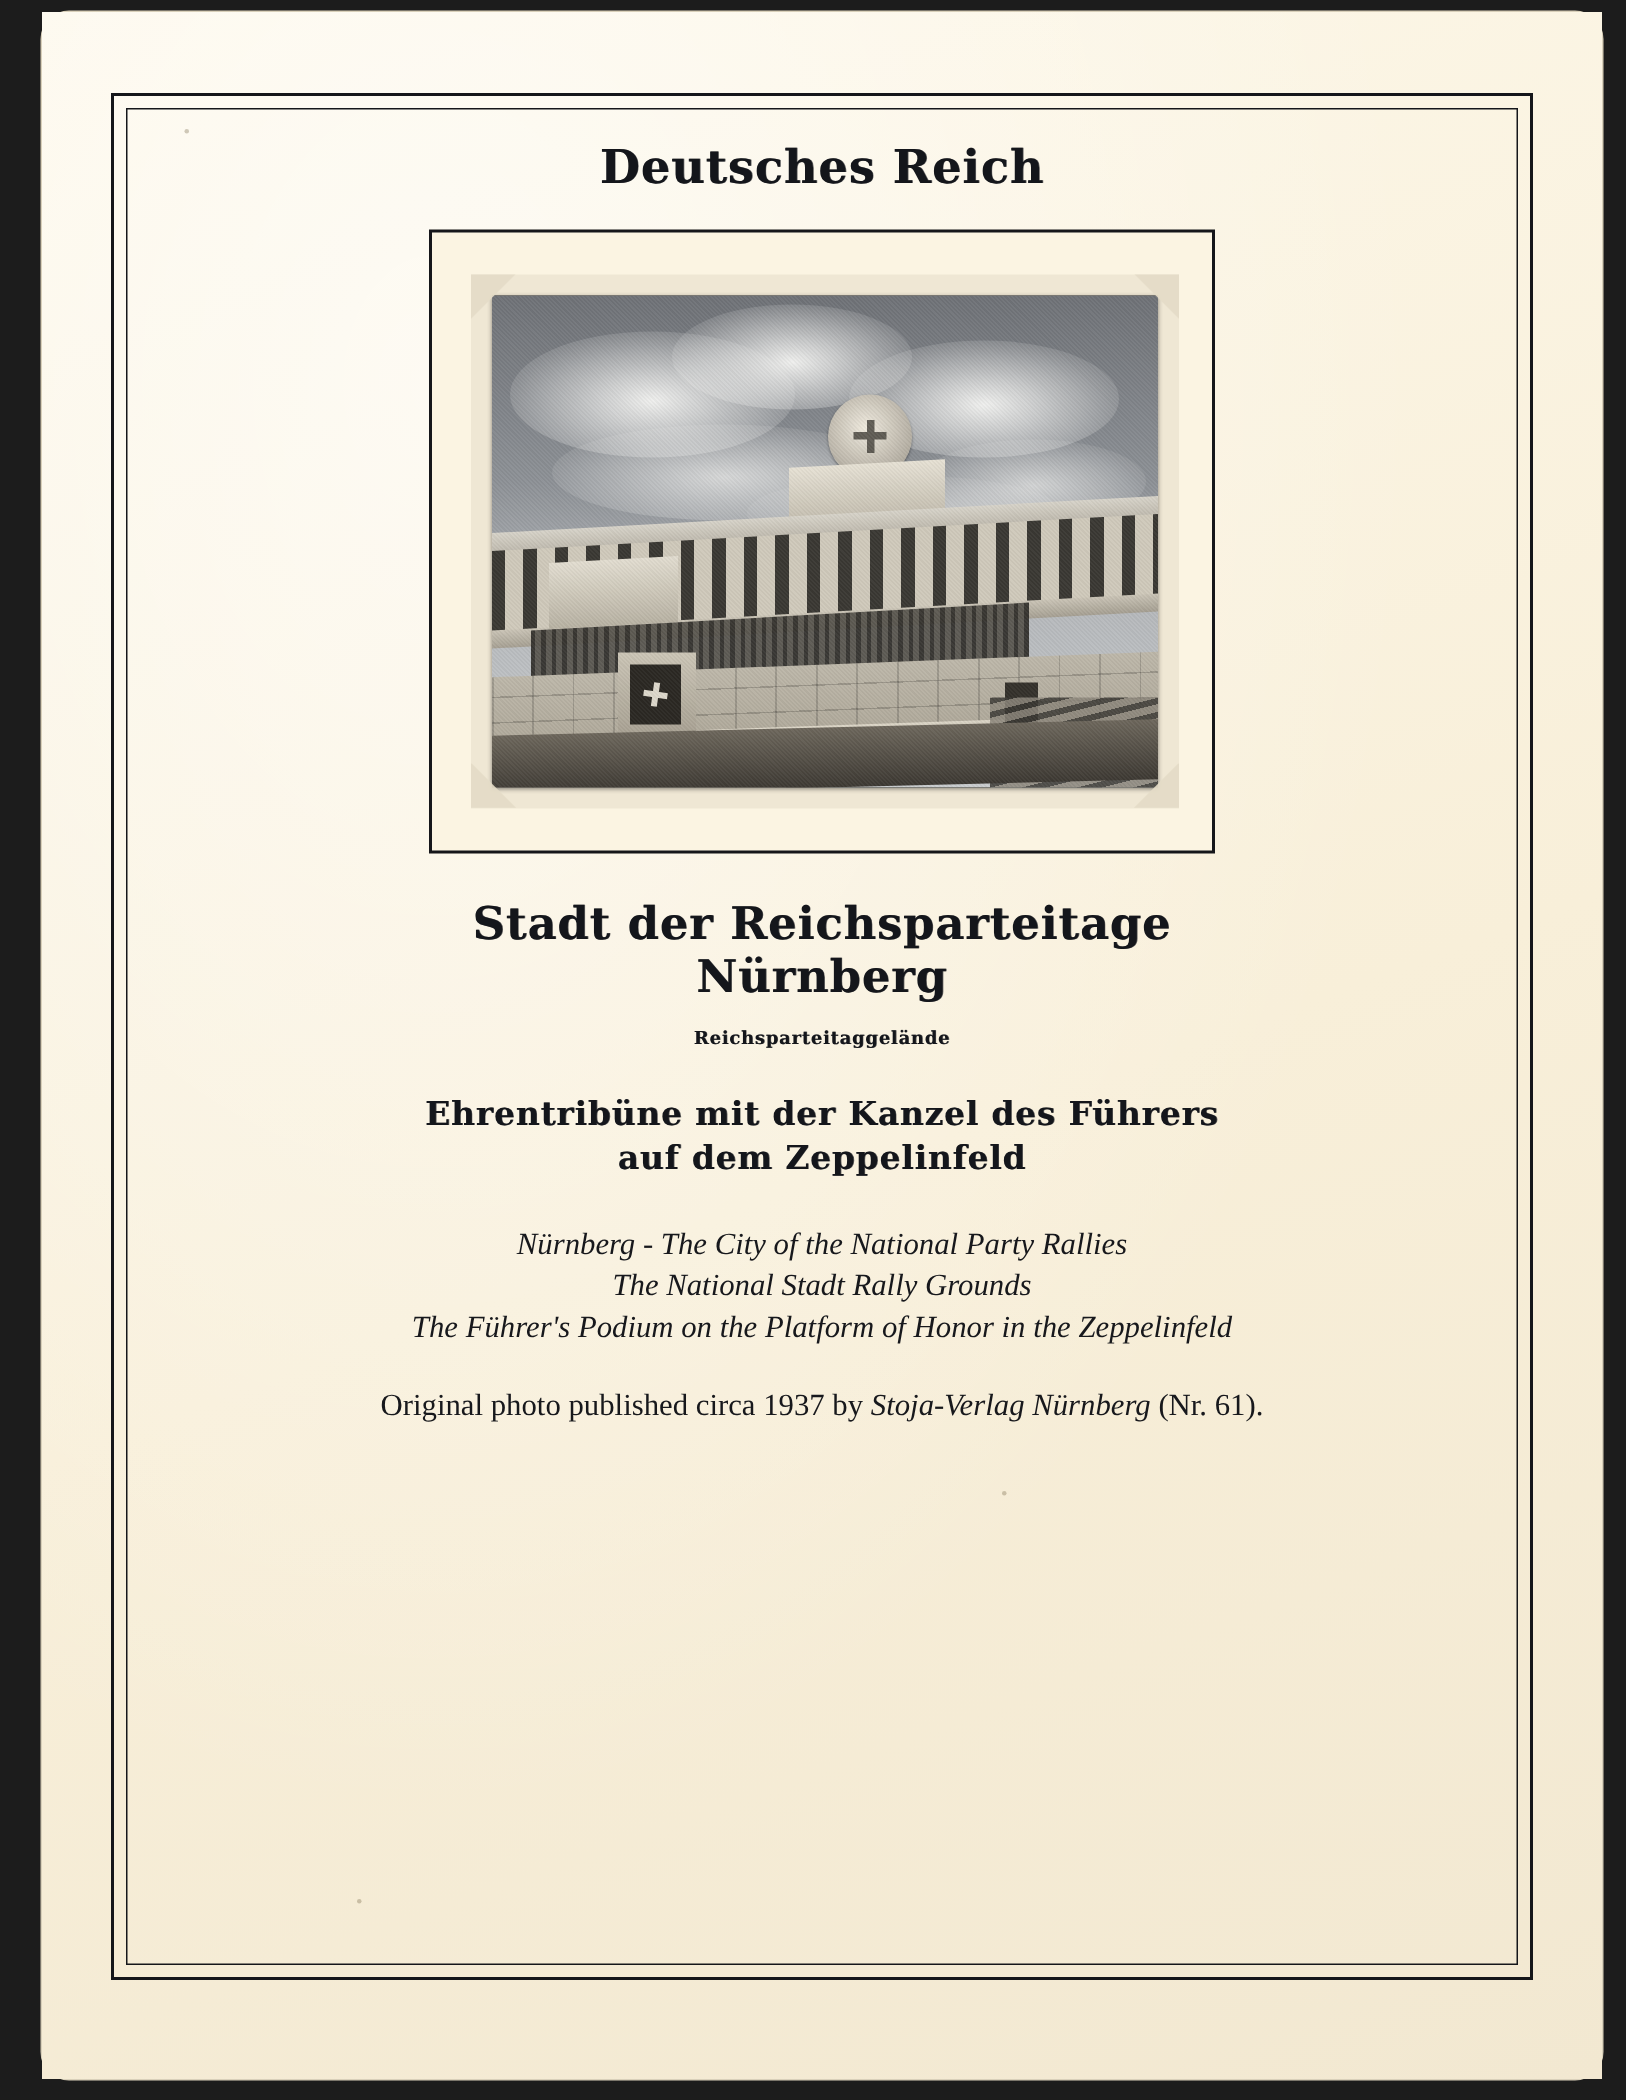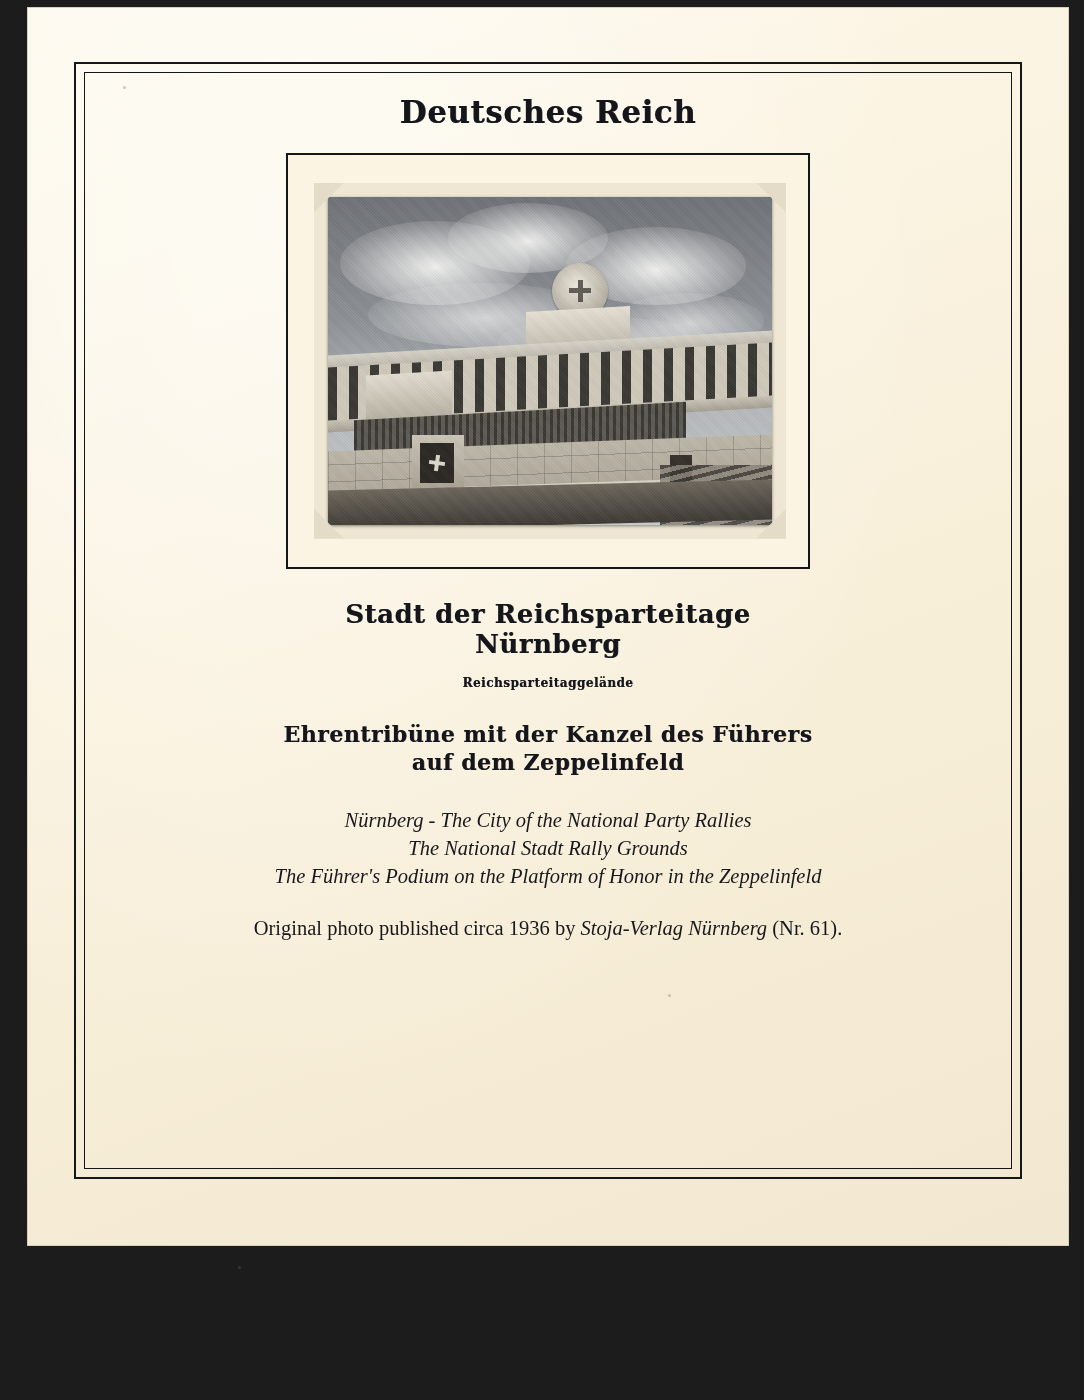--- a/index.html
+++ b/index.html
@@ -13,23 +13,24 @@
     overflow: hidden;
     font-family: "Liberation Serif", serif;
   }
 
   
   .page {
     position: absolute;
     left: 28px;
     top: 8px;
     width: 1040px;
-    height: 1237px;
+    height: 1378px;
     background: #f0abfc;
     box-shadow: 0 0 0 1px #d9d0ba;
+    border-radius: 18px;
   }
   .page-tint {
     position: absolute;
     inset: 0;
     background:
       radial-gradient(ellipse at 25% 18%, rgba(255,255,255,0.55), rgba(255,255,255,0) 60%),
       linear-gradient(160deg, #fdf8ea 0%, #f8efd9 55%, #f2e8d1 100%);
     pointer-events: none;
   }
 
@@ -283,21 +284,21 @@
     height: 30px;
     background: rgba(228, 219, 199, 0.92);
   }
   .corner.tl { left: 0;  top: 0;    clip-path: polygon(0 0, 100% 0, 0 100%); }
   .corner.tr { right: 0; top: 0;    clip-path: polygon(100% 0, 100% 100%, 0 0); }
   .corner.bl { left: 0;  bottom: 0; clip-path: polygon(0 0, 0 100%, 100% 100%); }
   .corner.br { right: 0; bottom: 0; clip-path: polygon(100% 0, 100% 100%, 0 100%); }
 
   
   .cap-city {
-    font-size: 26px;
+    font-size: 30px;
     line-height: 1.18;
     margin-top: 30px;
   }
   .cap-grounds {
     font-size: 12px;
     margin-top: 16px;
   }
   .cap-desc {
     font-size: 22px;
     line-height: 1.3;
@@ -389,17 +390,17 @@
       <div>auf dem Zeppelinfeld</div>
     </div>
 
     <div class="english">
       <div>Nürnberg - The City of the National Party Rallies</div>
       <div>The National Stadt Rally Grounds</div>
       <div>The Führer's Podium on the Platform of Honor in the Zeppelinfeld</div>
     </div>
 
     <div class="credit">
-      <span>Original photo published circa 1936 by </span><span class="pub">Stoja-Verlag Nürnberg</span><span>  (Nr. 61).</span>
+      <span>Original photo published circa 1937 by </span><span class="pub">Stoja-Verlag Nürnberg</span><span>  (Nr. 61).</span>
     </div>
 
   </div>
 </div>
 
 </body></html>

